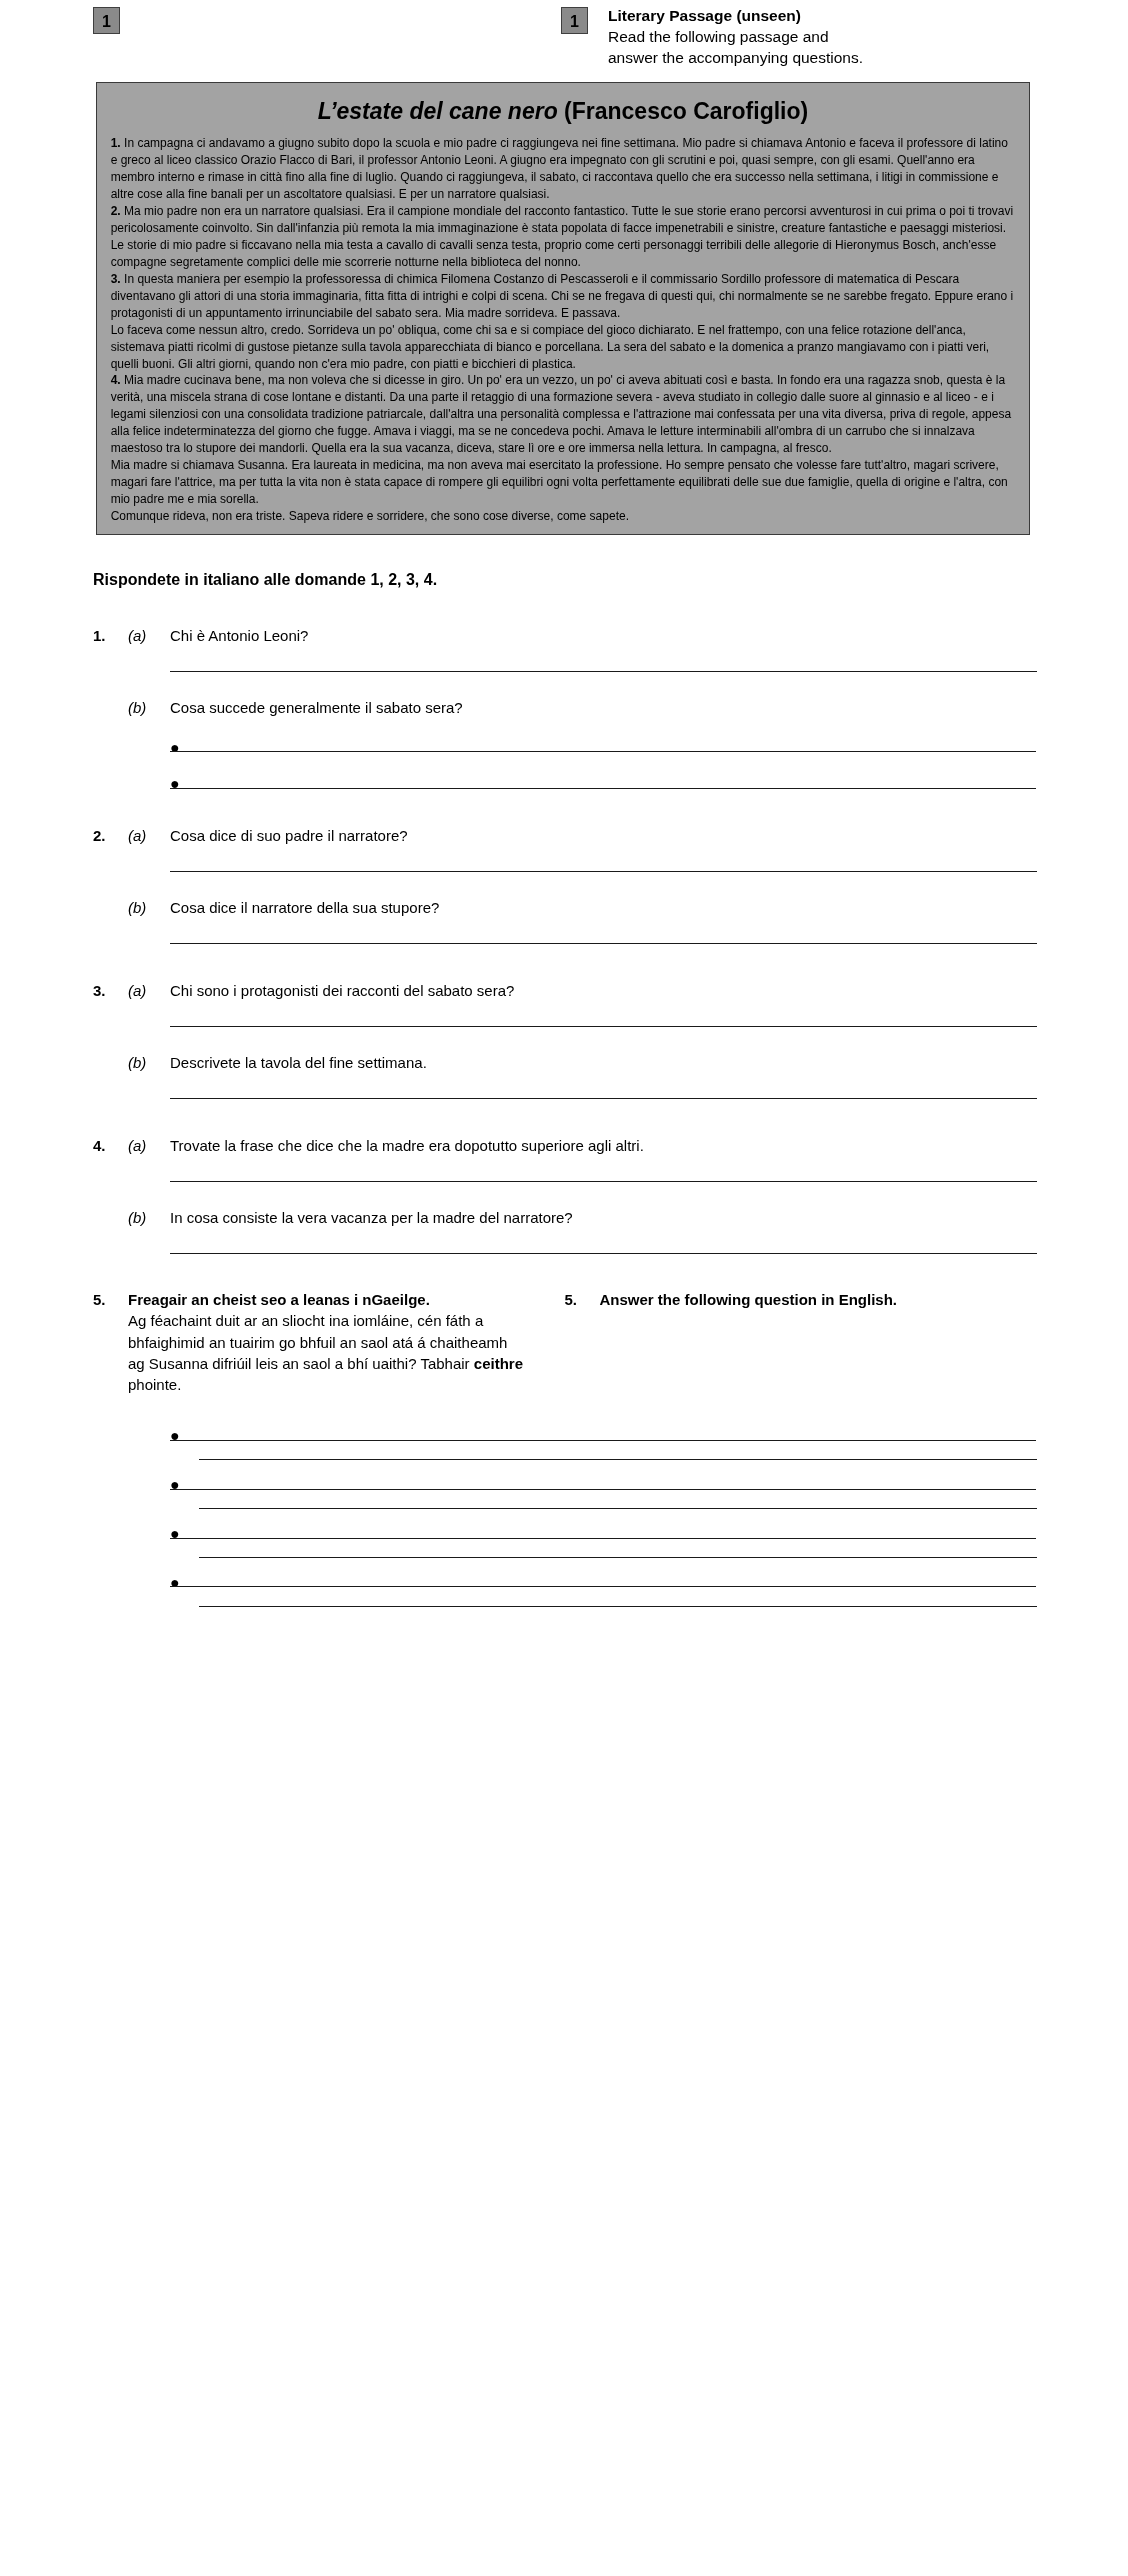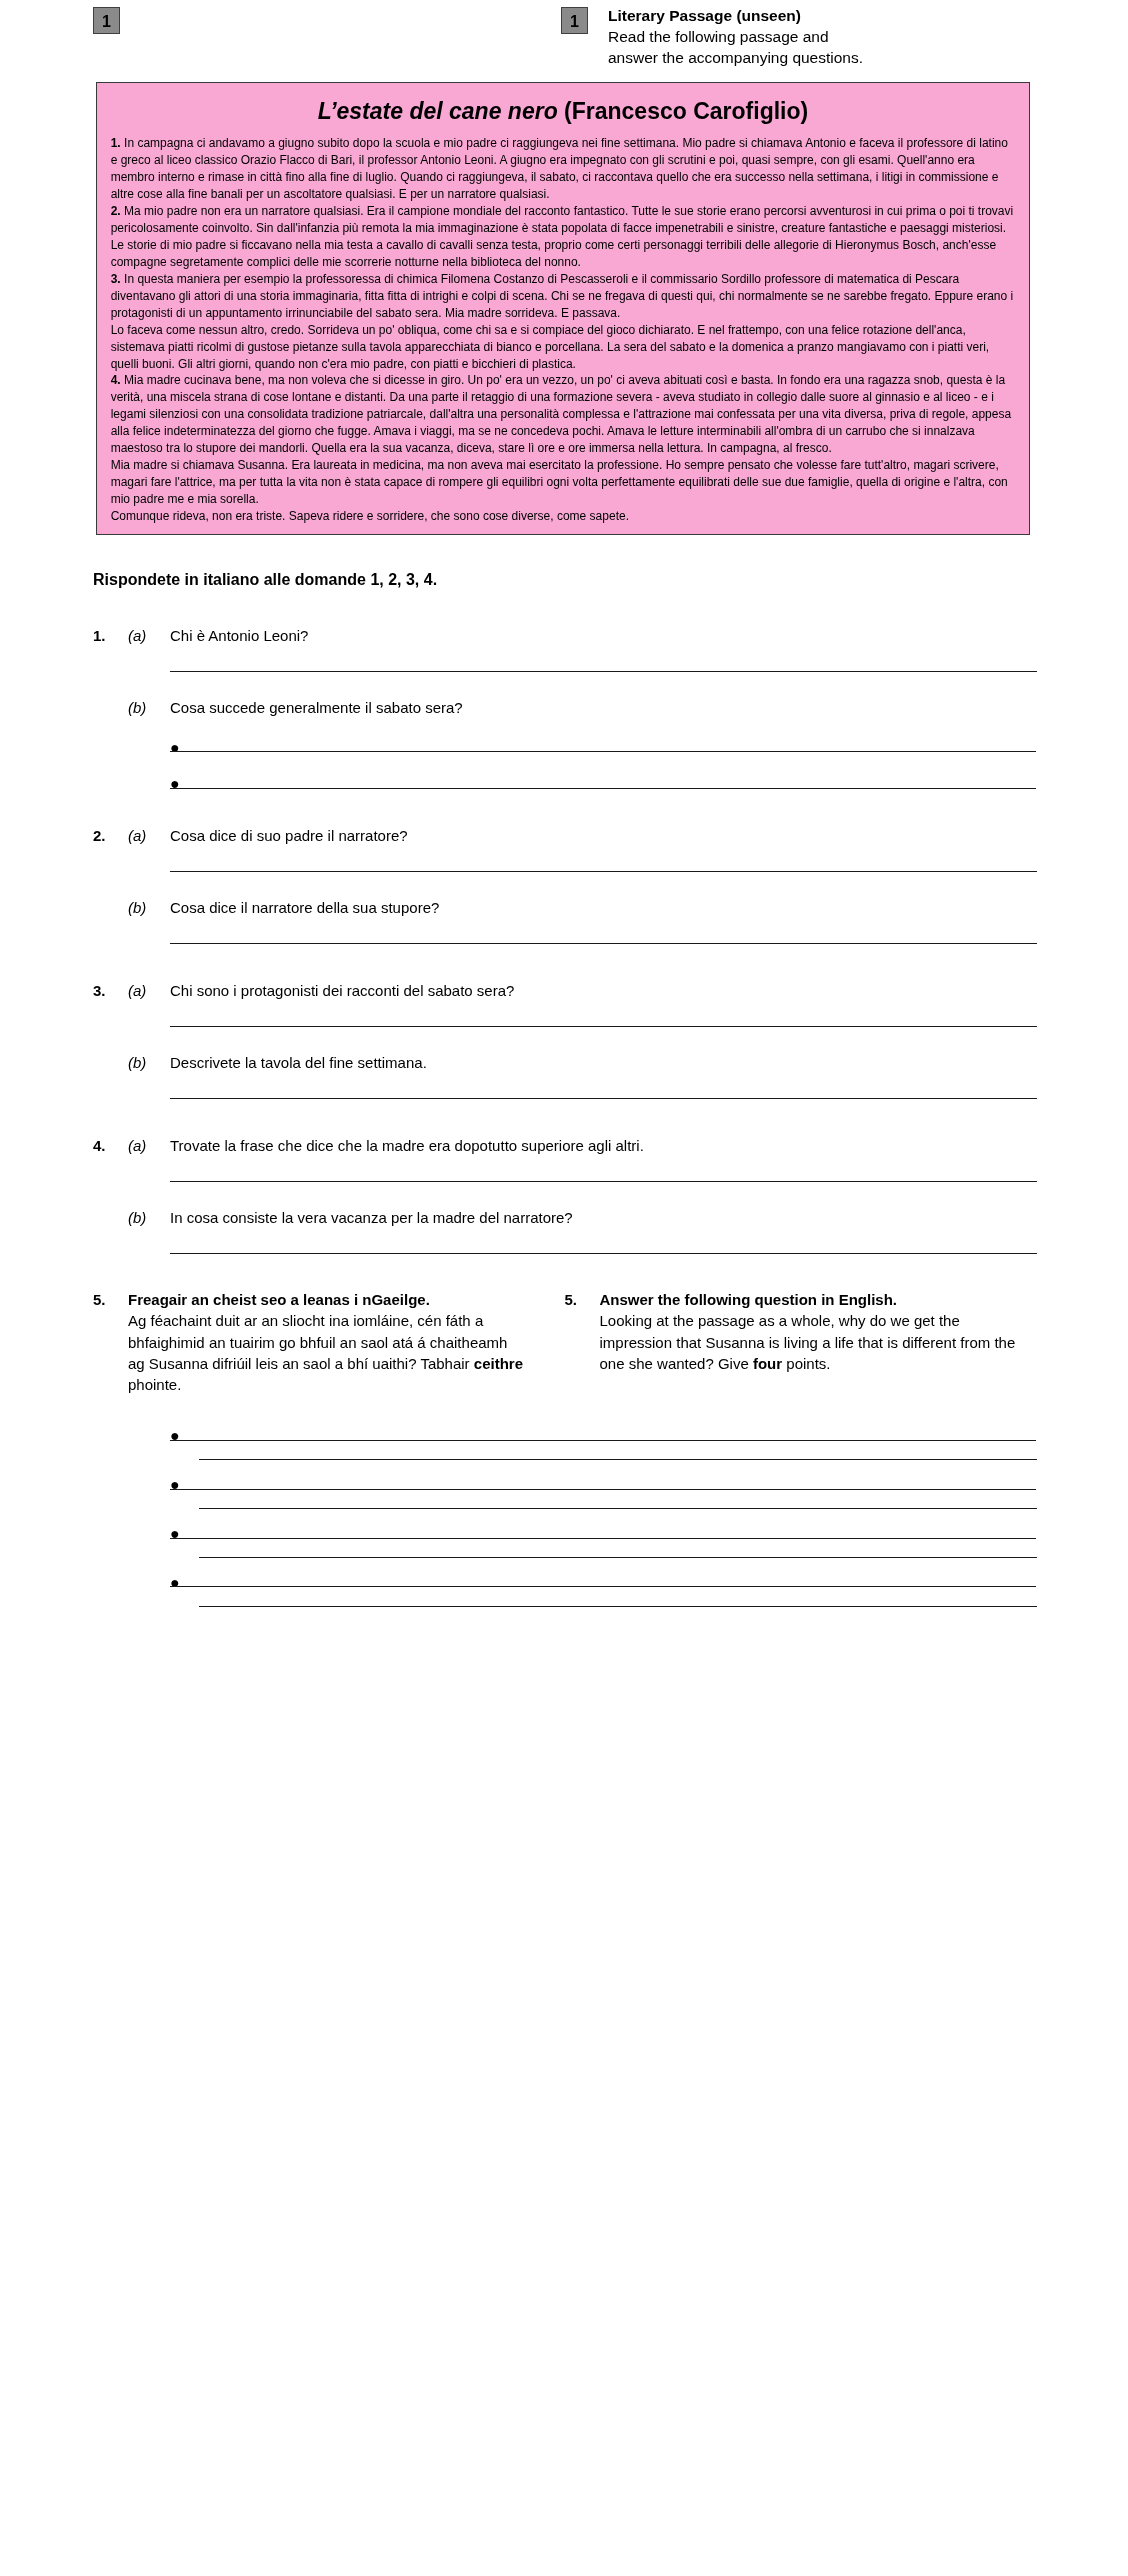--- a/index.html
+++ b/index.html
@@ -63,21 +63,21 @@
   .header-sub { display: block; }
 
   
   .passage-box {
     position: relative;
     margin: 13.7px 0 0 96px;
     width: 934px;
     border: 1.9px solid #3a3a3a;
     box-sizing: border-box;
     padding: 10px 13.7px 8.7px 13.7px;
-    background: #f9a8d4;
+    background: #a3a3a3;
   }
   .passage-title {
     text-align: center;
     font-size: 23px;
     font-weight: bold;
     line-height: 1.22;
     margin: 3.7px 0 10px 0;
   }
   .passage-title .t-ital { font-style: italic; }
   .passage-title .t-plain { font-style: normal; }
@@ -313,23 +313,20 @@
       </div>
       <div class="sec5-body">
         <span>Ag féachaint duit ar an sliocht ina iomláine, cén fáth a bhfaighimid an tuairim go bhfuil an saol atá á chaitheamh ag Susanna difriúil leis an saol a bhí uaithi? Tabhair </span><b>ceithre</b><span> phointe.</span>
       </div>
     </div>
     <div class="sec5-col right">
       <div class="sec5-head">
         <span class="num">5.</span>
         <span>Answer the following question in English.</span>
       </div>
-      <div class="sec5-body">
-        <span>Looking at the passage as a whole, why do we get the impression that Susanna is living a life that is different from the one she wanted? Give </span><b>four</b><span> points.</span>
-      </div>
     </div>
   </div>
 
   <div class="final-lines" id="final-answer-lines">
       <div class="spacer-sm"></div>
       <div class="bullet-row">
         <span class="bullet-dot">●</span>
         <span class="bullet-rule"></span>
       </div>
       <div class="plain-rule"></div>

